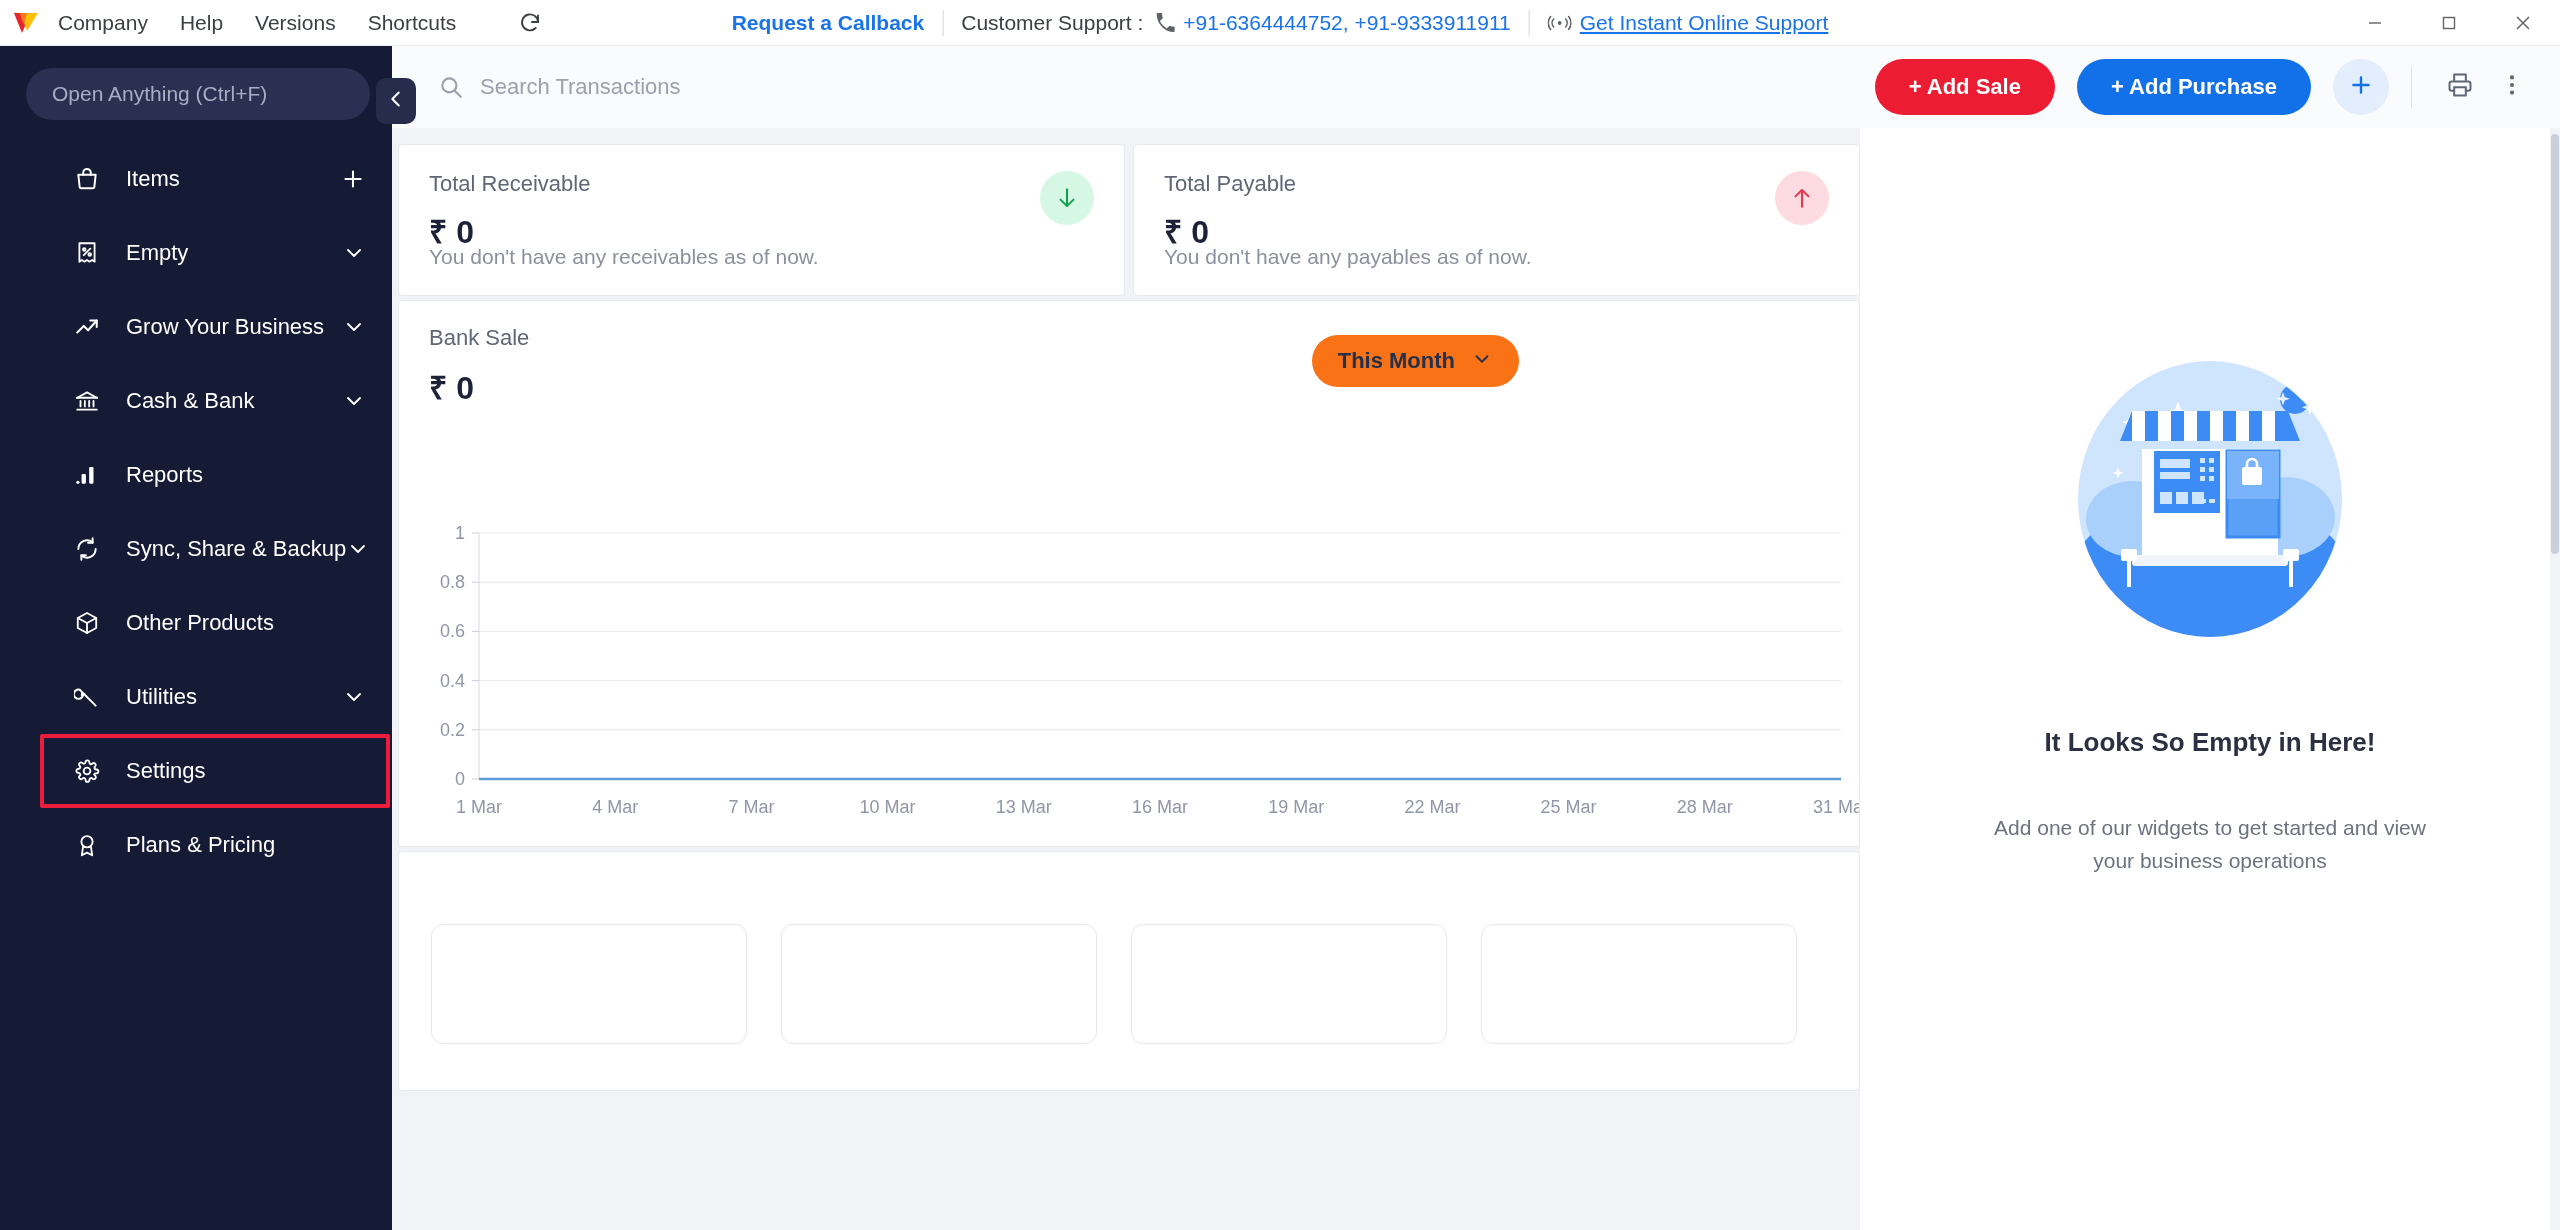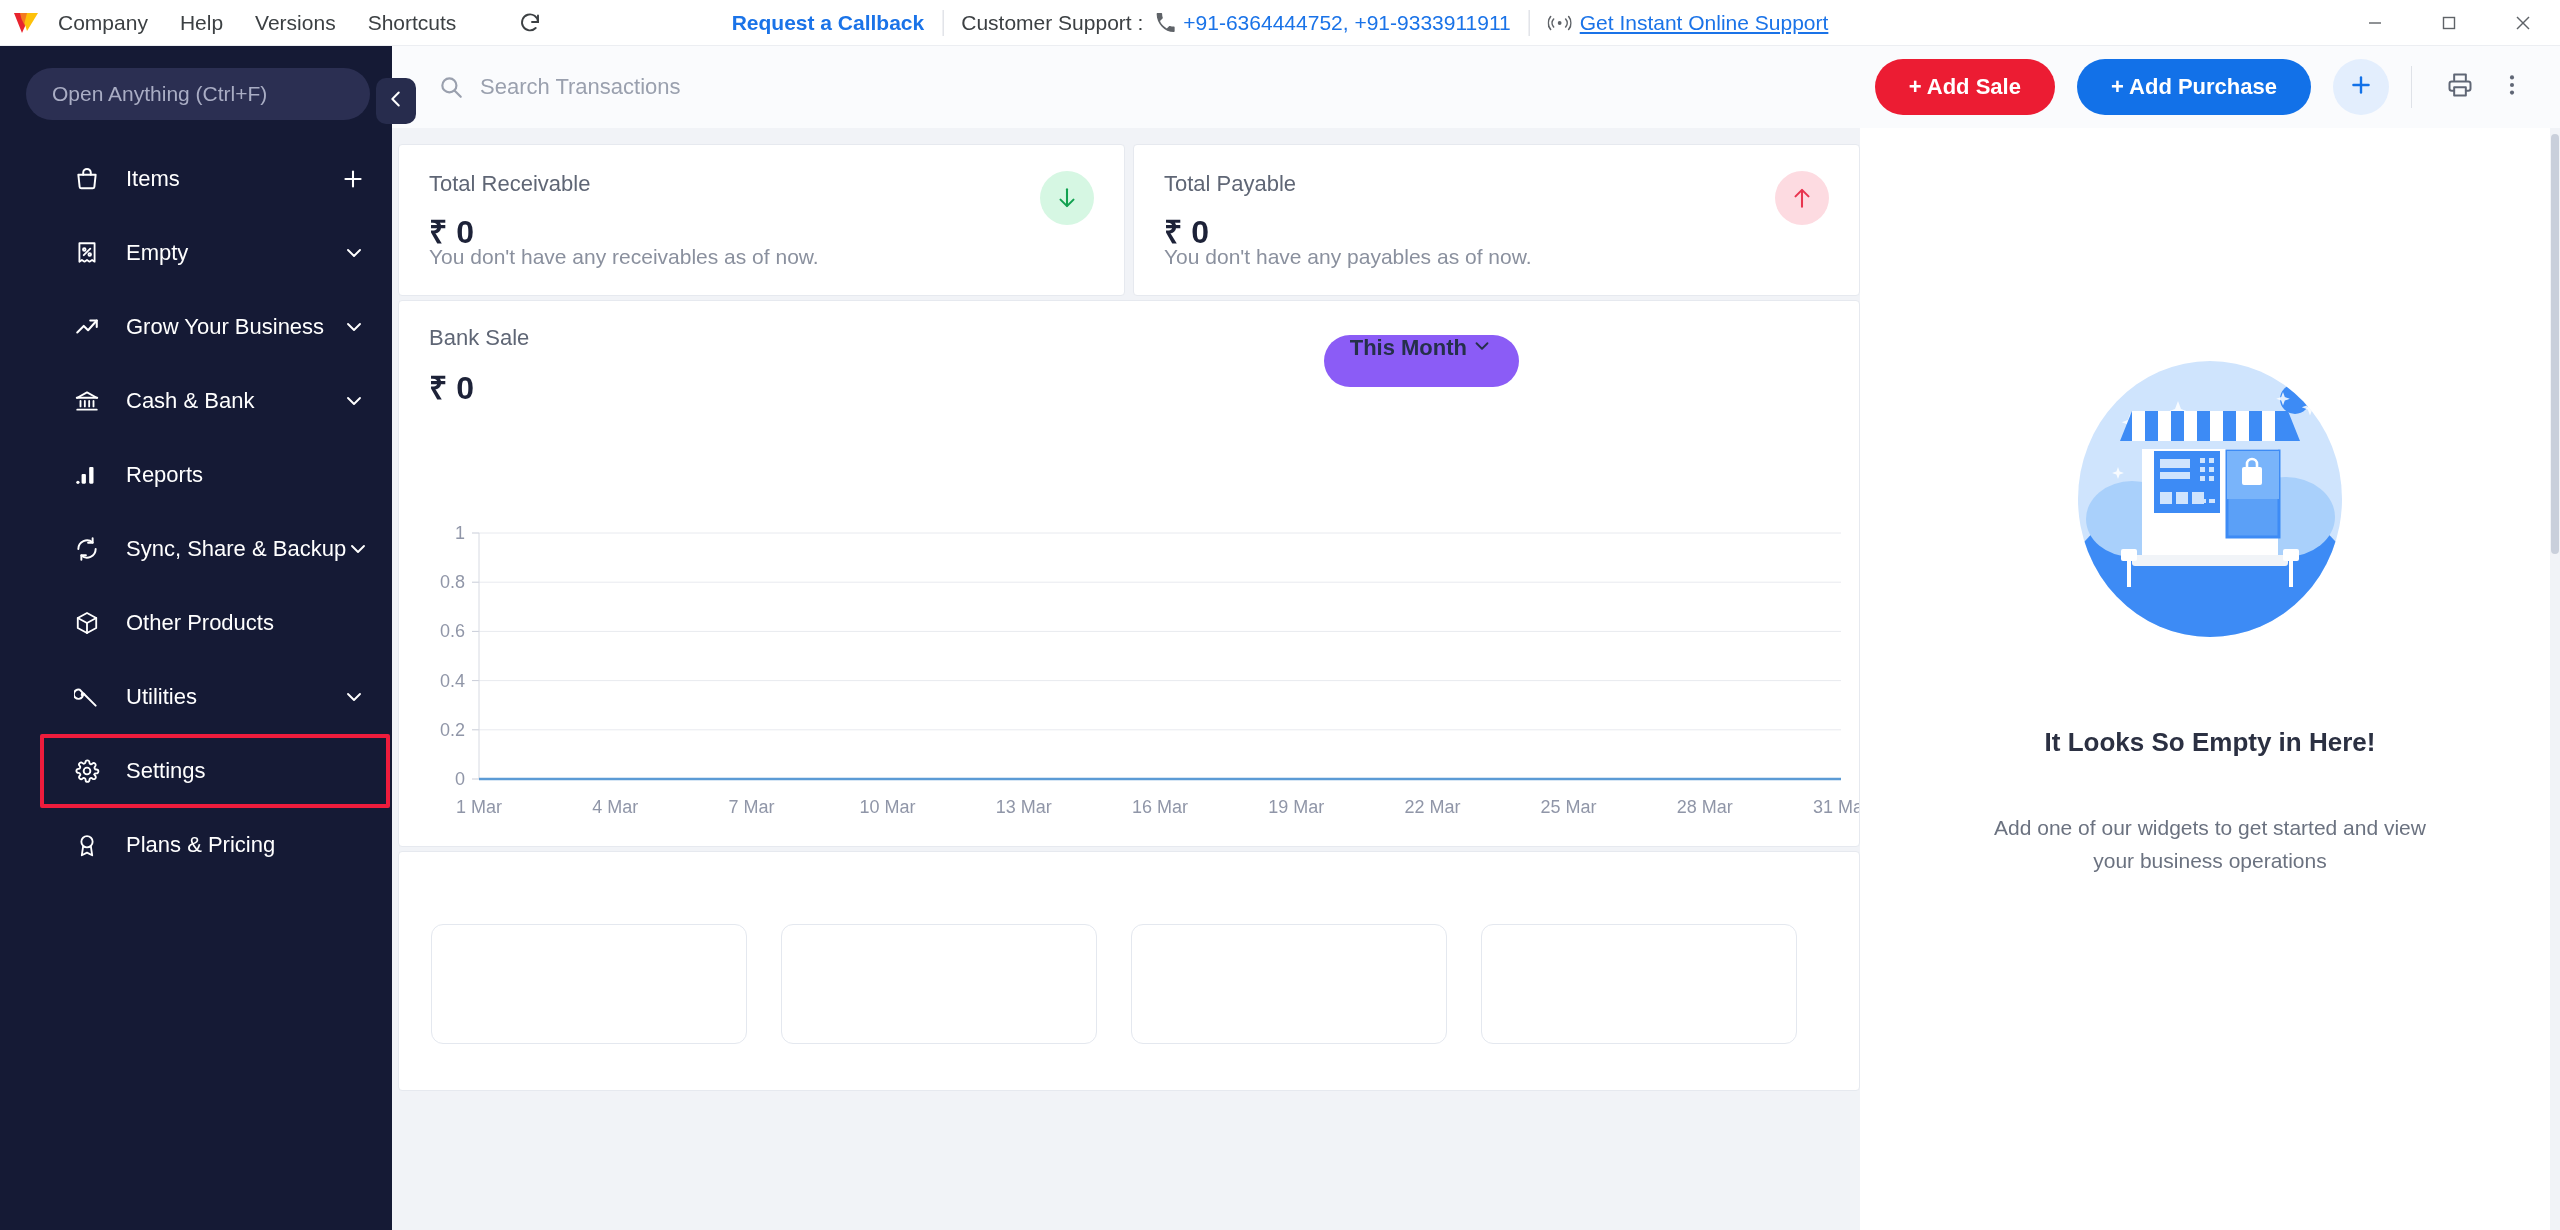--- a/index.html
+++ b/index.html
@@ -164,23 +164,23 @@
     border: 1px solid #e6e9ef;
     border-radius: 4px;
     width: 1462px; height: 547px;
     position: relative;
     padding: 24px 30px 0 30px;
   }
   .chart-title { font-size: 22px; color: #5f6675; }
   .chart-amount { font-size: 32px; font-weight: 700; color: #1d2238; margin-top: 14px; }
   .period-pill {
     position: absolute; right: 340px; top: 34px;
-    background: #8b5cf6; border-radius: 26px;
+    background: #f97316; border-radius: 26px;
     height: 52px; padding: 0 26px;
-    display: flex; align-items: flex-start; gap: 4px;
+    display: flex; align-items: center; gap: 16px;
     cursor: pointer;
   }
   .period-label { font-size: 22px; color: #25304a; font-weight: 600; }
   .chart-area { position: absolute; left: 0; top: 224px; width: 1460px; height: 300px; }
 
   
   .reportscard {
     margin-top: 4px;
     background: #ffffff;
     border: 1px solid #e6e9ef;

